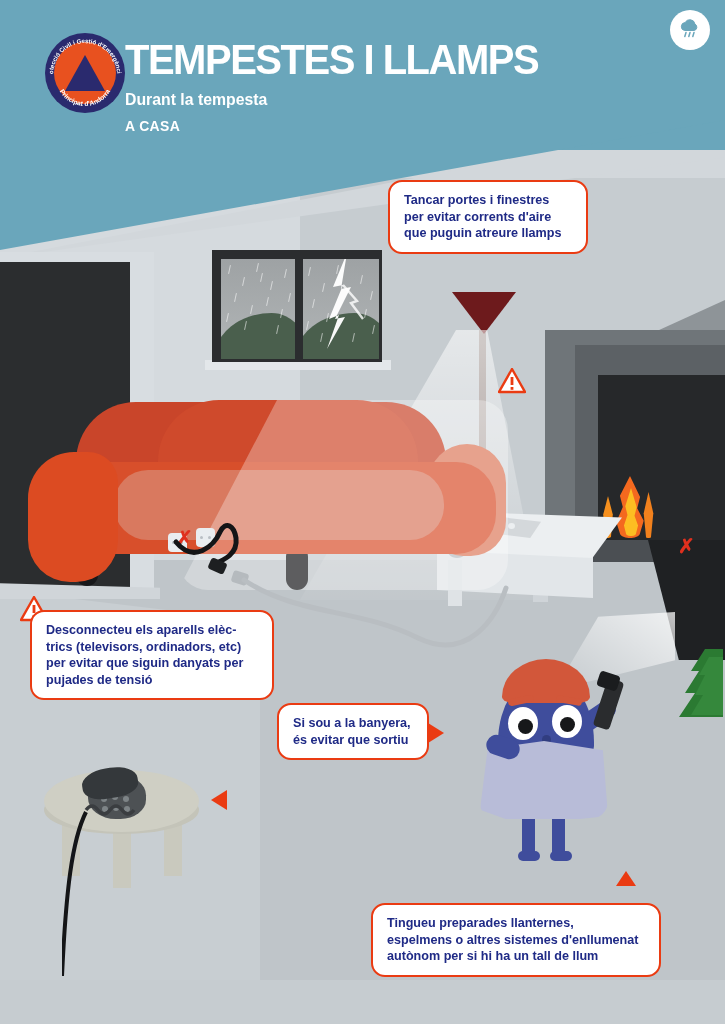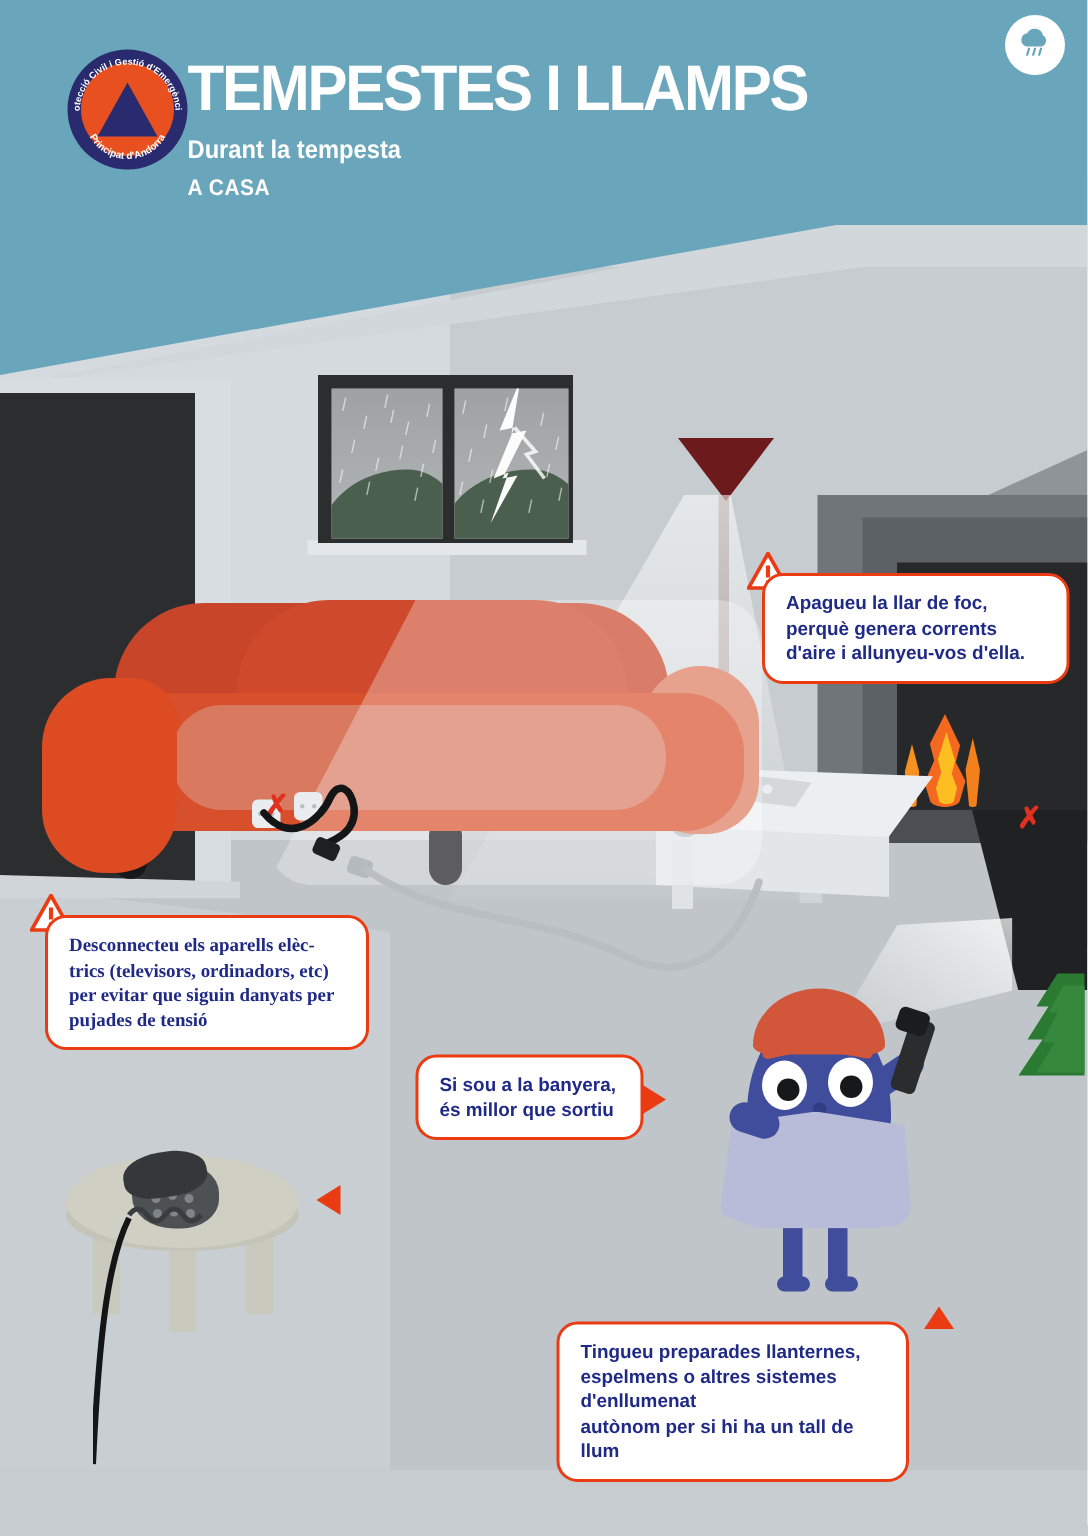--- a/index.html
+++ b/index.html
@@ -396,53 +396,53 @@
     <svg width="26" height="26" viewBox="0 0 26 26">
       <path d="M7.5 13.5 a4 4 0 0 1 0.6 -7.9 a5.2 5.2 0 0 1 9.8 1.4 a3.5 3.5 0 0 1 -0.6 6.5 Z" fill="#6aa6bb" stroke="#6aa6bb" stroke-width="1"></path>
       <g stroke="#6aa6bb" stroke-width="1.5" stroke-linecap="round">
         <line x1="9" y1="15.5" x2="7.8" y2="19.5"></line>
         <line x1="13" y1="15.5" x2="11.8" y2="19.5"></line>
         <line x1="17" y1="15.5" x2="15.8" y2="19.5"></line>
       </g>
     </svg>
   </div>
 
+  <div class="bubble" style="left:388px;top:180px;width:200px;">
+    <p>Tancar portes i finestres
+per evitar corrents d'aire
+que puguin atreure llamps</p>
+  </div>
 
   <svg class="warn" style="left:498px;top:368px;width:28px;height:26px;" viewBox="0 0 28 26">
     <path d="M14 1 L27 24 L1 24 Z" fill="#ffffff" stroke="#ea3b12" stroke-width="2.4" stroke-linejoin="round"></path>
     <rect x="12.6" y="9" width="2.8" height="8" fill="#ea3b12"></rect>
     <rect x="12.6" y="19" width="2.8" height="2.8" fill="#ea3b12"></rect>
   </svg>
-  <div class="bubble" style="left:508px;top:382px;width:205px;">
-    <p>Apagueu la llar de foc,
-perquè genera corrents
-d'aire i allunyeu-vos d'ella.</p>
-  </div>
 
   <svg class="warn" style="left:20px;top:596px;width:28px;height:26px;" viewBox="0 0 28 26">
     <path d="M14 1 L27 24 L1 24 Z" fill="#ffffff" stroke="#ea3b12" stroke-width="2.4" stroke-linejoin="round"></path>
     <rect x="12.6" y="9" width="2.8" height="8" fill="#ea3b12"></rect>
     <rect x="12.6" y="19" width="2.8" height="2.8" fill="#ea3b12"></rect>
   </svg>
-  <div class="bubble" style="left:30px;top:610px;width:216px;font-family:Liberation Serif, serif;">
+  <div class="bubble" style="left:30px;top:610px;width:244px;">
     <p>Desconnecteu els aparells elèc-
 trics (televisors, ordinadors, etc)
 per evitar que siguin danyats per
 pujades de tensió</p>
   </div>
 
   <div class="bubble" style="left:277px;top:703px;width:152px;">
     <p>Si sou a la banyera,
-és millor que sortiu</p>
+és evitar que sortiu</p>
   </div>
   <div class="arrow arrow-right" style="left:428px;top:723px;"></div>
 
   <div class="arrow arrow-left" style="left:211px;top:790px;"></div>
 
   <div class="arrow arrow-up" style="left:616px;top:871px;"></div>
-  <div class="bubble" style="left:371px;top:881px;width:235px;">
+  <div class="bubble" style="left:371px;top:903px;width:290px;">
     <p>Tingueu preparades llanternes,
 espelmens o altres sistemes d'enllumenat
 autònom per si hi ha un tall de llum</p>
   </div>
 
 
 </div>
 
 </body></html>

